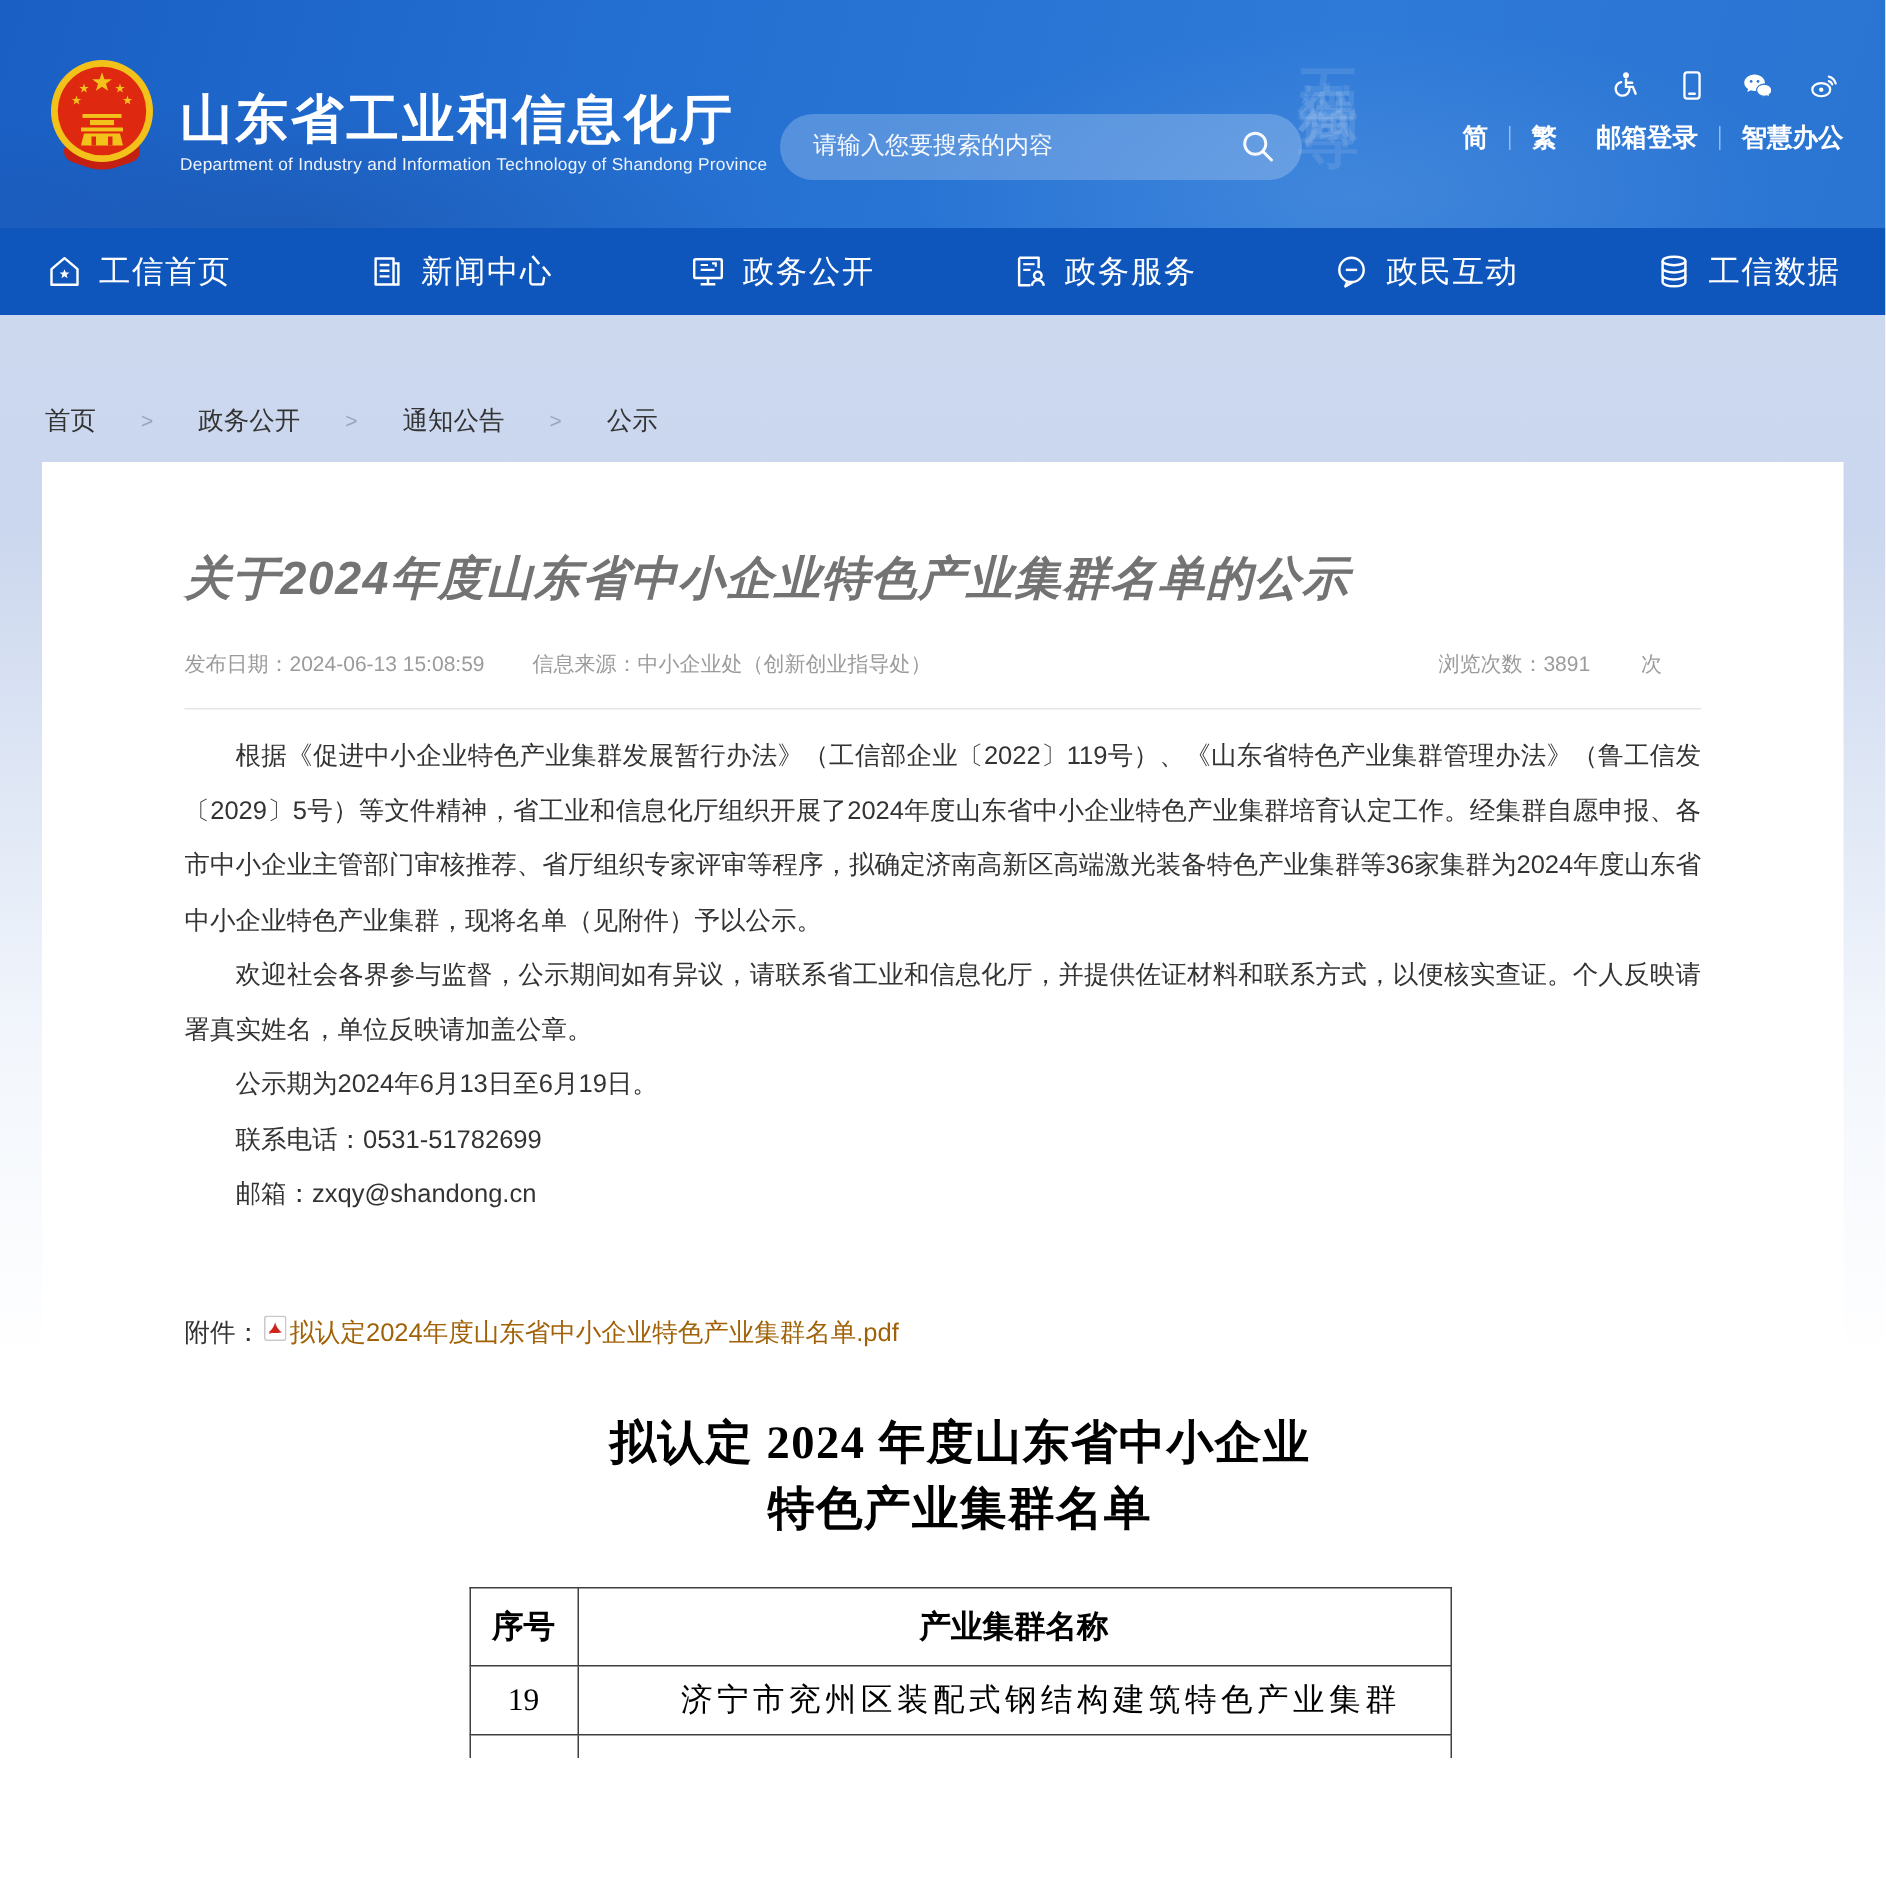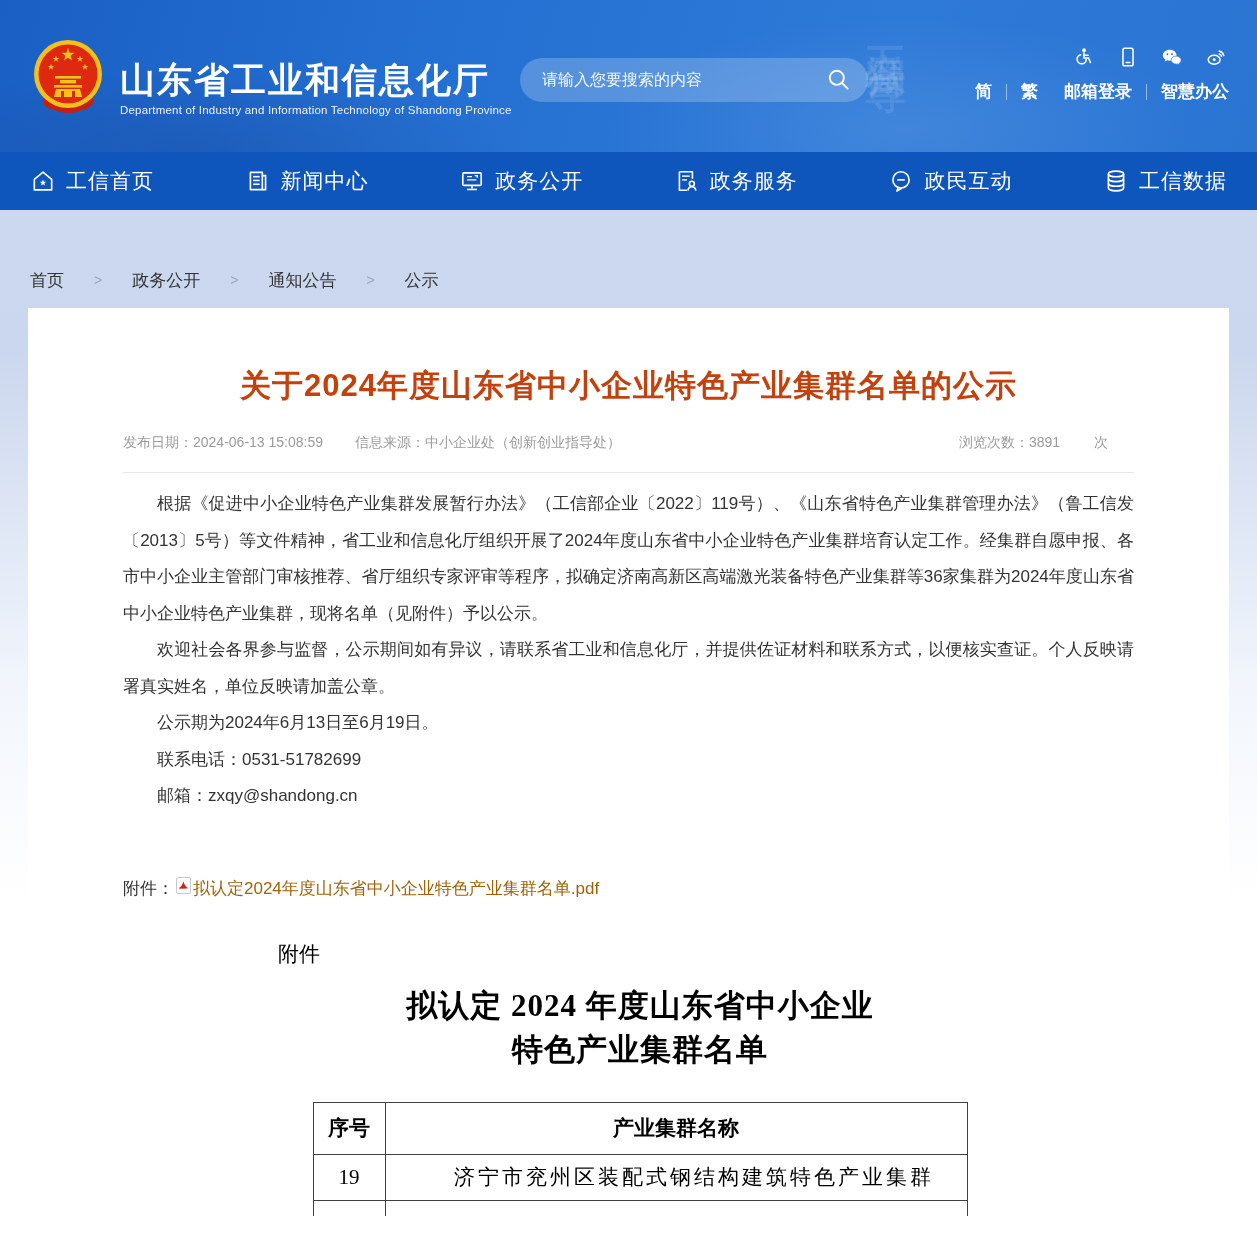--- a/index.html
+++ b/index.html
@@ -24,21 +24,21 @@
     font-size:40px; letter-spacing:8px; color:rgba(255,255,255,.10); overflow:hidden;
     user-select:none;
   }
   .logo-wrap{ position:absolute; left:30px; top:36px; display:flex; align-items:center; }
   .emblem{ width:76px; height:76px; flex:0 0 auto; }
   .site-titles{ margin-left:14px; color:#fff; }
   .site-title{ font-size:35px; font-weight:bold; letter-spacing:2px; line-height:1.15;margin-top:24px; }
   .site-subtitle{ font-size:11.5px; letter-spacing:.2px; margin-top:4px; color:rgba(255,255,255,.92); }
 
   .search-box{
-    position:absolute; left:520px; top:58px; width:348px; height:44px;
+    position:absolute; left:520px; top:76px; width:348px; height:44px;
     background:rgba(255,255,255,.22); border-radius:22px;
     display:flex; align-items:center; padding:0 16px 0 22px;
   }
   .search-input{
     flex:1; background:transparent; border:none; outline:none;
     font-size:16px; color:#fff; font-family:inherit;
   }
   .search-input::placeholder{ color:rgba(255,255,255,.95); }
   .search-btn{ background:none; border:none; cursor:pointer; width:26px; height:26px; padding:0; }
 
@@ -68,22 +68,22 @@
   .breadcrumb{ padding:42px 0 0 30px; display:flex; align-items:center; gap:0;
     font-size:17px; color:#333; height:98px; }
   .breadcrumb .bc{ cursor:pointer; }
   .breadcrumb .bc.current{ cursor:default; }
   .bc-sep{ color:#98a6c2; font-size:14px; margin:0 30px; }
 
   .card{
     margin:0 28px; background:#fff; height:947px; overflow:hidden;
     padding:58px 95px 0;
   }
-  .art-title{ text-align:center; font-size:31px; font-weight:bold; color:#c2410c;
-    letter-spacing:1px; line-height:1.3; }
+  .art-title{ font-size:31px; font-weight:bold; color:#737373;
+    letter-spacing:1px; line-height:1.3;font-style:italic; }
   .art-meta{ margin-top:28px; display:flex; justify-content:space-between;
     font-size:14px; color:#9b9b9b; }
   .meta-left{ display:flex; gap:32px; }
   .meta-right{ padding-right:26px; }
   .meta-right .views-unit{ margin-left:30px; }
   .divider{ margin-top:20px; border-bottom:1px solid #e6e6e6; }
 
   .art-body{ margin-top:13px; }
   .art-body p{ font-size:17px; color:#333; line-height:36.5px; text-indent:2em;
     text-align:justify; }
@@ -274,39 +274,38 @@
       </div>
       <div class="meta-right">
         <span>浏览次数：3891</span>
         <span class="views-unit">次</span>
       </div>
     </div>
 
     <div class="divider"></div>
 
     <div class="art-body">
-      <p>根据《促进中小企业特色产业集群发展暂行办法》（工信部企业〔2022〕119号）、《山东省特色产业集群管理办法》（鲁工信发〔2013〕5号）等文件精神，省工业和信息化厅组织开展了2024年度山东省中小企业特色产业集群培育认定工作。经集群自愿申报、各市中小企业主管部门审核推荐、省厅组织专家评审等程序，拟确定济南高新区高端激光装备特色产业集群等36家集群为2024年度山东省中小企业特色产业集群，现将名单（见附件）予以公示。</p>
+      <p>根据《促进中小企业特色产业集群发展暂行办法》（工信部企业〔2022〕119号）、《山东省特色产业集群管理办法》（鲁工信发〔2029〕5号）等文件精神，省工业和信息化厅组织开展了2024年度山东省中小企业特色产业集群培育认定工作。经集群自愿申报、各市中小企业主管部门审核推荐、省厅组织专家评审等程序，拟确定济南高新区高端激光装备特色产业集群等36家集群为2024年度山东省中小企业特色产业集群，现将名单（见附件）予以公示。</p>
       <p>欢迎社会各界参与监督，公示期间如有异议，请联系省工业和信息化厅，并提供佐证材料和联系方式，以便核实查证。个人反映请署真实姓名，单位反映请加盖公章。</p>
       <p>公示期为2024年6月13日至6月19日。</p>
       <p>联系电话：0531-51782699</p>
       <p>邮箱：zxqy@shandong.cn</p>
     </div>
 
     <div class="attachment-row">
       <span>附件：</span>
       <svg class="pdf-ic" viewBox="0 0 15 17">
         <rect x="0.5" y="0.5" width="14" height="16" rx="1.5" fill="#fff" stroke="#c9c9c9"></rect>
         <path d="M2.8 11.2 C4.9 10.2 6.9 7.2 7.4 4.3 C8 7.2 10 10.2 12.2 11.2 C9.6 11.8 5.4 11.8 2.8 11.2 Z" fill="#d0221c"></path>
         <path d="M7.4 8.2 C6.6 9.8 5 11.4 3.6 12.1" stroke="#d0221c" stroke-width=".7" fill="none"></path>
       </svg>
       <span class="attachment-link">拟认定2024年度山东省中小企业特色产业集群名单.pdf</span>
     </div>
 
     <section class="preview">
-      <div class="preview-label">附件</div>
       <div class="doc-title">
         <div>拟认定 2024 年度山东省中小企业</div>
         <div>特色产业集群名单</div>
       </div>
       <div class="tbl-wrap">
         <table class="cluster">
           <tbody>
               <tr>
             <th class="col-no">序号</th>
             <th>产业集群名称</th>

